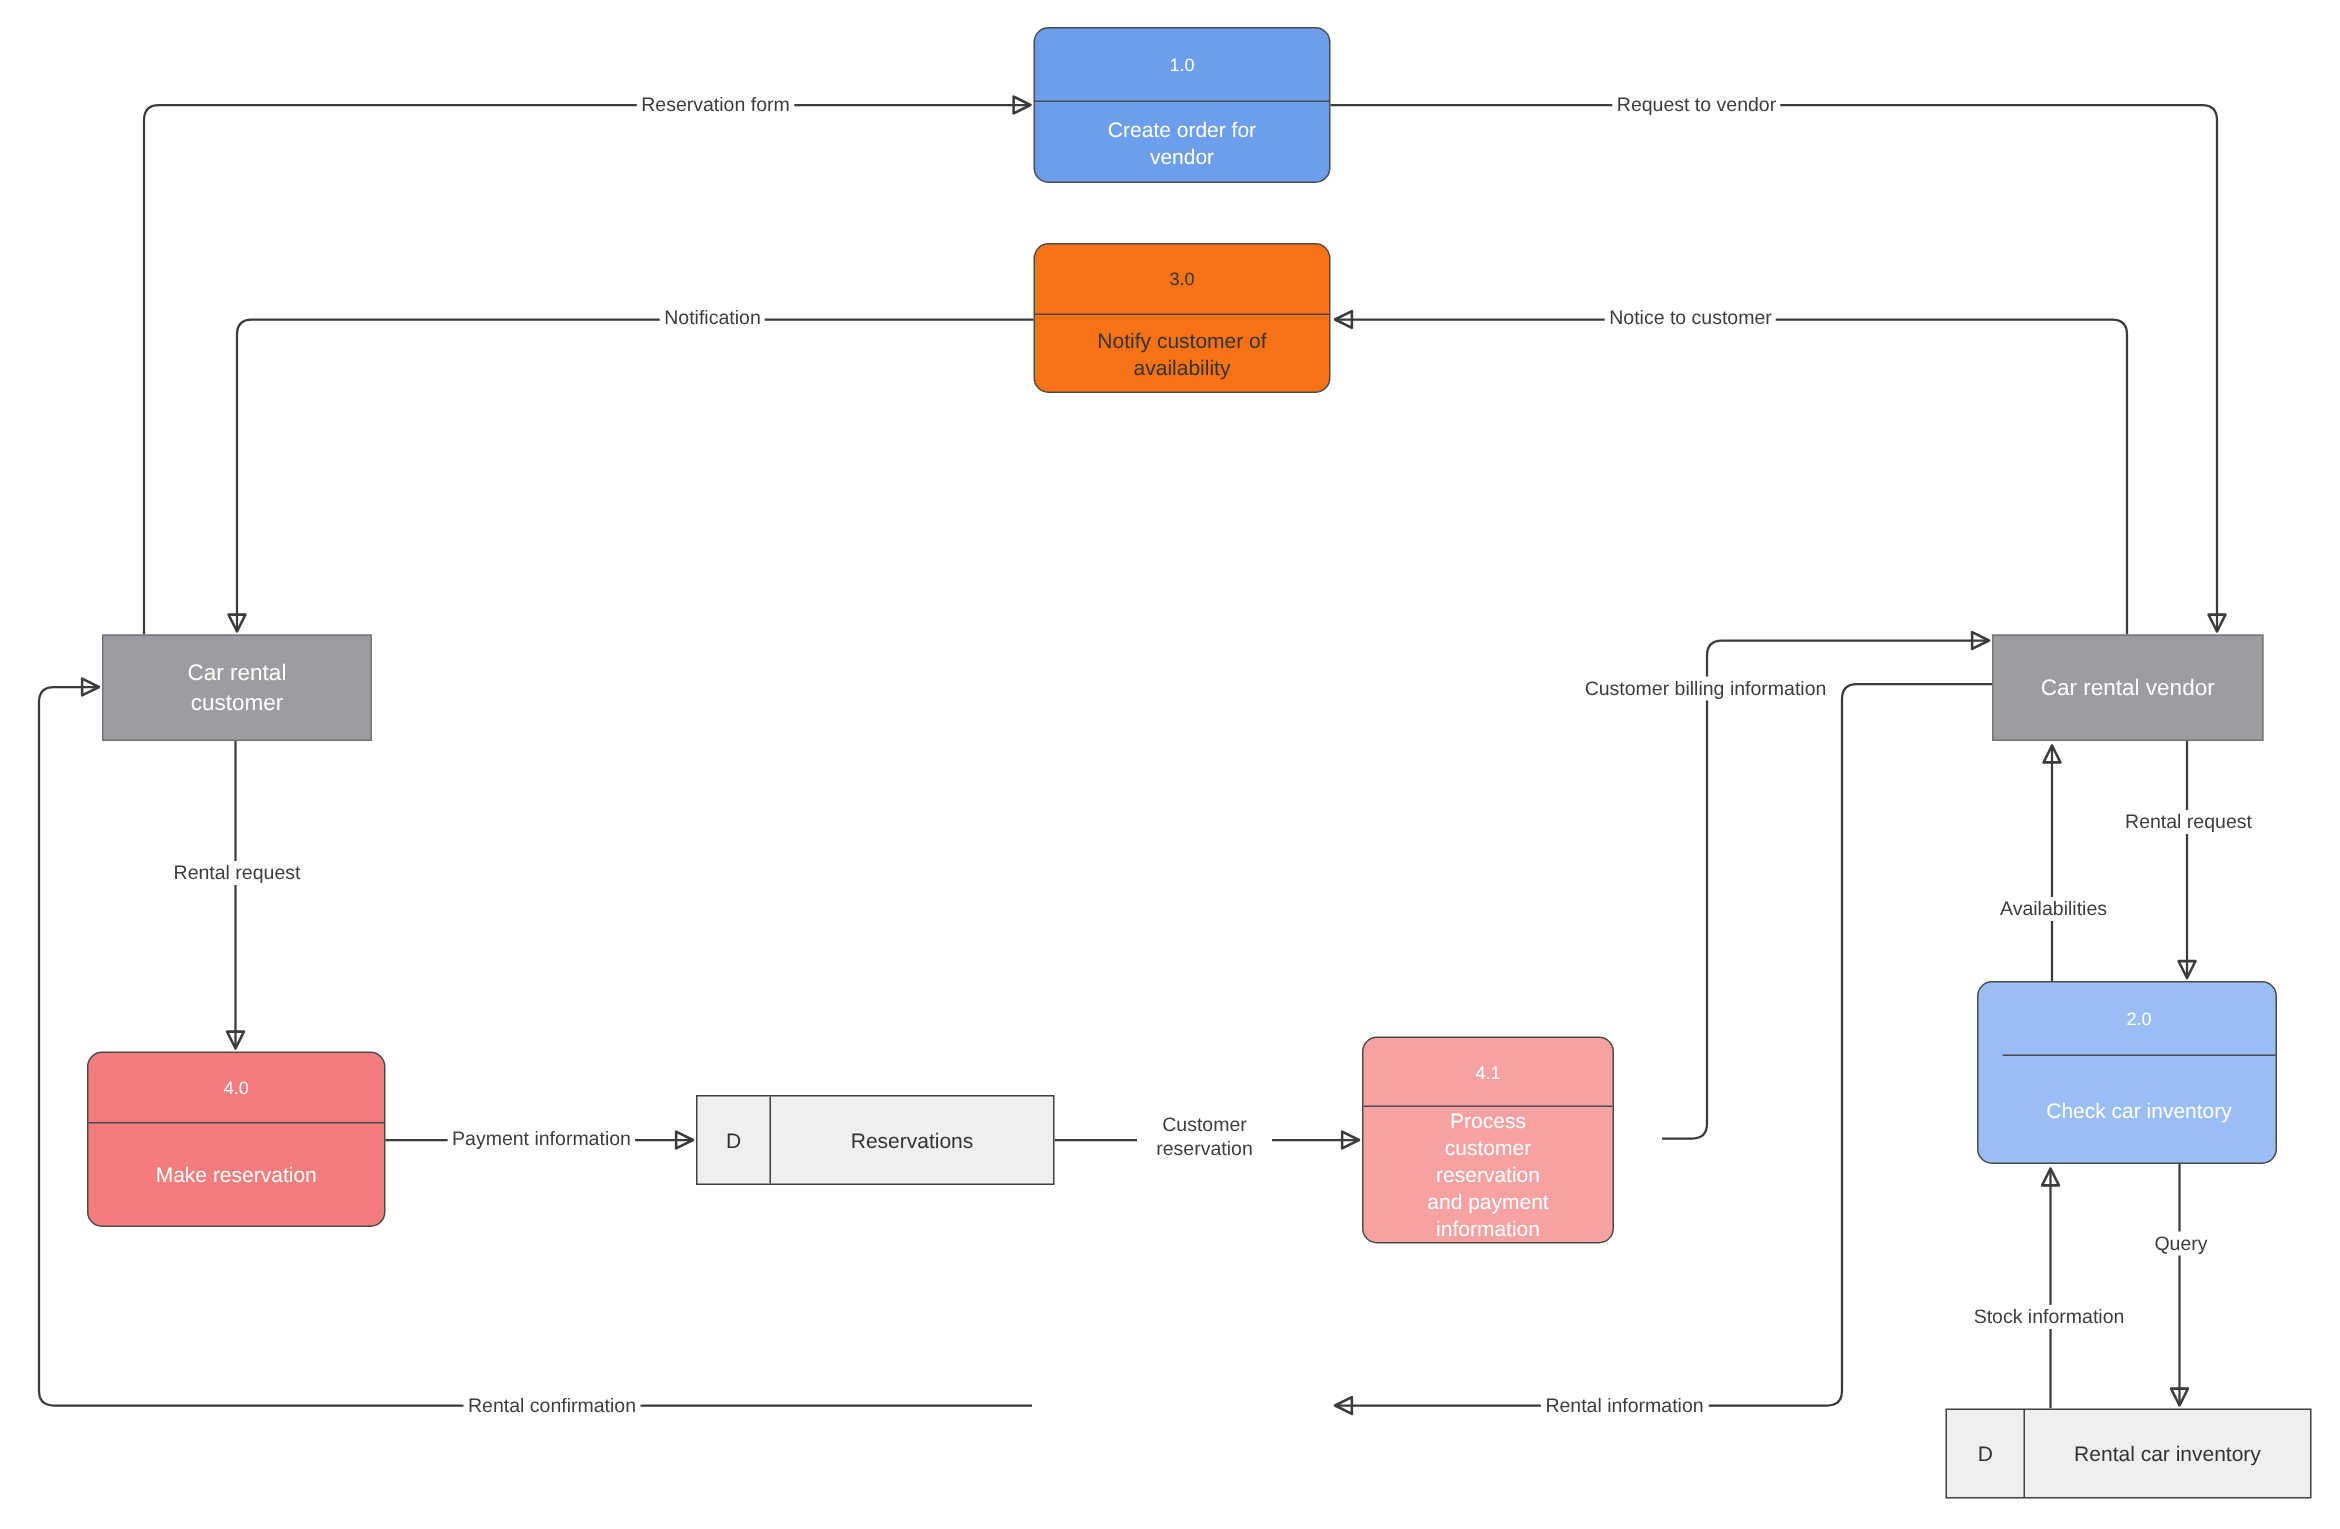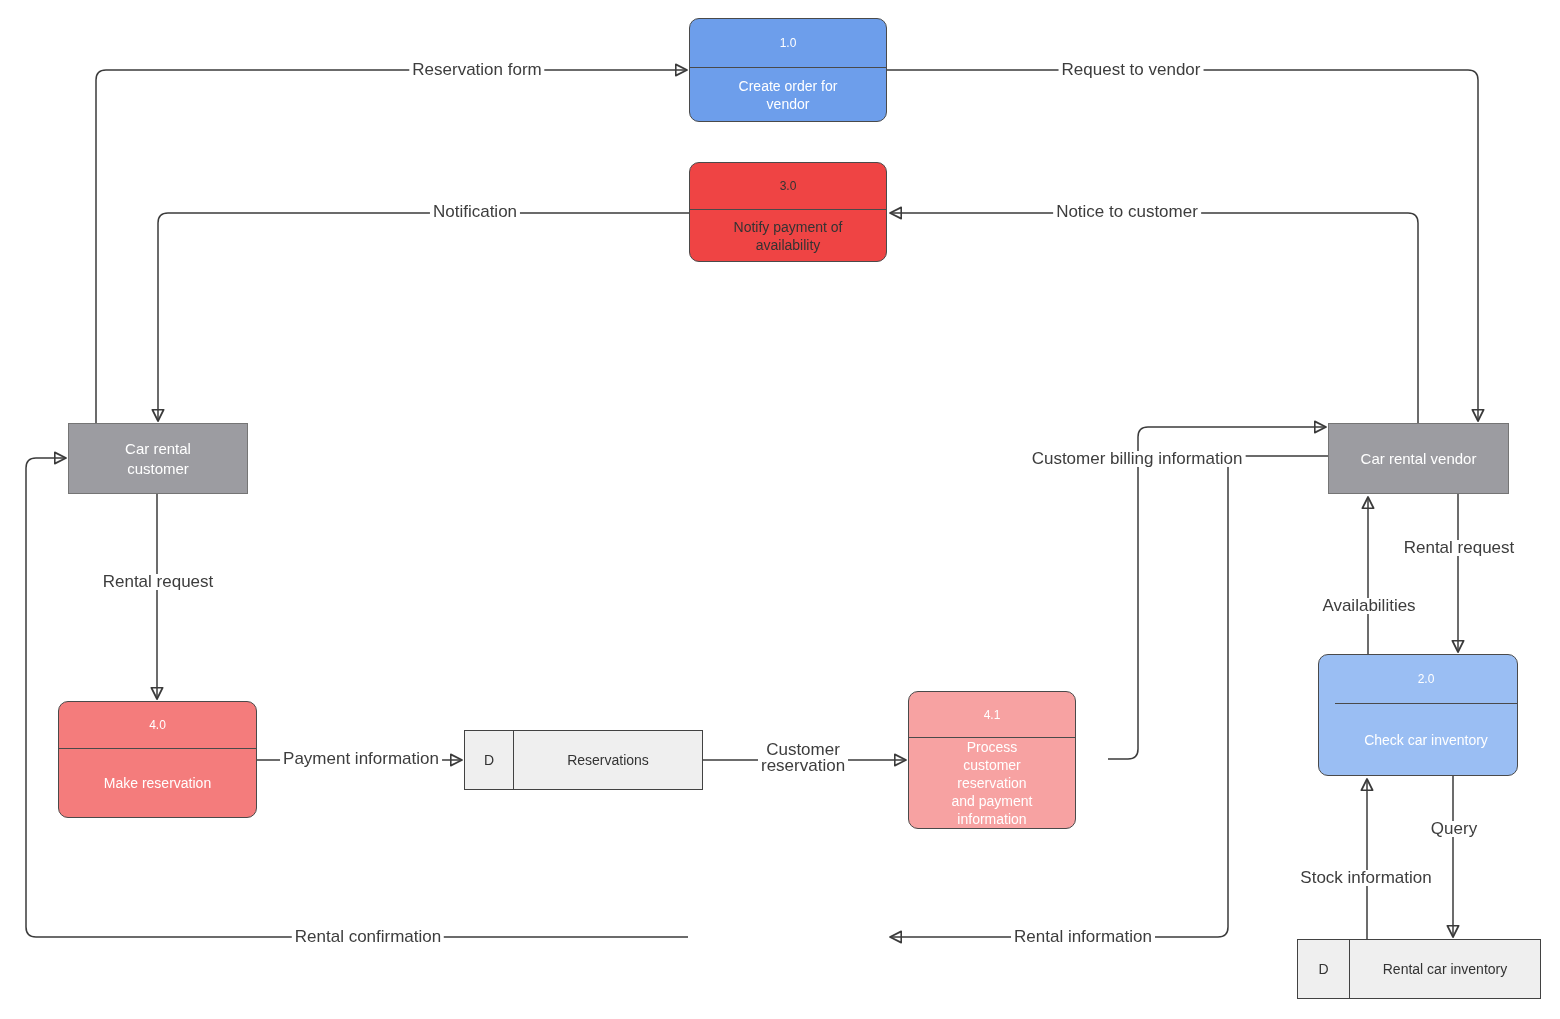--- a/index.html
+++ b/index.html
@@ -7,32 +7,32 @@
   .canvas{position:relative;width:1560px;height:1019px;background:#ffffff;overflow:hidden;}
   .wires{position:absolute;left:0;top:0;width:1560px;height:1019px;}
   .wires path{fill:none;stroke:#3b3b3b;stroke-width:1.5;stroke-linejoin:round;}
 
   .node{position:absolute;box-sizing:border-box;}
   .process{border:1.5px solid #4a4a4a;border-radius:10px;display:flex;flex-direction:column;}
   .process .num{display:flex;align-items:center;justify-content:center;font-size:12px;border-bottom:1.5px solid #4a4a4a;flex:0 0 auto;box-sizing:border-box;}
   .process .name{flex:1 1 auto;display:flex;align-items:center;justify-content:center;text-align:center;font-size:14px;line-height:18px;}
   .blue1{background:#6d9eeb;color:#ffffff;}
   .blue2{background:#9abef3;color:#ffffff;padding-left:16px;}
-  .blue3{background:#ef4444;color:#333333;}
+  .blue3{background:#f97316;color:#333333;}
   .red1{background:#f47c7c;color:#ffffff;}
   .red2{background:#f7a2a2;color:#ffffff;}
   .red3{background:#f9c6c6;color:#333333;}
 
   .entity{background:#9c9ca1;border:1.5px solid #757575;color:#ffffff;display:flex;align-items:center;justify-content:center;text-align:center;font-size:15px;line-height:20px;}
 
   .ds{background:#efefef;border:1.5px solid #424242;display:flex;font-size:14px;color:#333;}
   .ds .dcell{flex:0 0 auto;display:flex;align-items:center;justify-content:center;border-right:1.5px solid #424242;box-sizing:border-box;}
   .ds .dname{flex:1 1 auto;display:flex;align-items:center;justify-content:center;text-align:center;}
 
-  .flabel{position:absolute;transform:translate(-50%,-50%);background:#ffffff;padding:0 3px;font-size:17px;color:#3d3d3d;white-space:nowrap;line-height:16px;}
+  .flabel{position:absolute;transform:translate(-50%,-50%);background:#ffffff;padding:0 3px;font-size:13px;color:#3d3d3d;white-space:nowrap;line-height:16px;}
   .flabel.wrap{white-space:normal;text-align:center;}
 </style>
 </head>
 <body>
 
 <div class="canvas">
 
   <svg class="wires" viewBox="0 0 1560 1019" aria-hidden="true">
     <defs>
       <marker id="ah" viewBox="0 0 12 12" refX="11" refY="6" markerWidth="9" markerHeight="9" orient="auto">
@@ -55,21 +55,21 @@
     <path d="M 1367 939 L 1367 779" marker-end="url(#ah)"></path>
   </svg>
 
   <div class="node process blue1" style="left:689px;top:18px;width:198px;height:104px;">
     <div class="num" style="height:49px;">1.0</div>
     <div class="name" style="padding:0 28px;">Create order for vendor</div>
   </div>
 
   <div class="node process blue3" style="left:689px;top:162px;width:198px;height:100px;">
     <div class="num" style="height:47px;">3.0</div>
-    <div class="name" style="padding:0 28px;">Notify payment of availability</div>
+    <div class="name" style="padding:0 28px;">Notify customer of availability</div>
   </div>
 
   <div class="node process red1" style="left:58px;top:701px;width:199px;height:117px;">
     <div class="num" style="height:47px;">4.0</div>
     <div class="name" style="padding:0 8px;">Make reservation</div>
   </div>
 
   <div class="node process red2" style="left:908px;top:691px;width:168px;height:138px;">
     <div class="num" style="height:46px;">4.1</div>
     <div class="name" style="padding:0 40px;">Process customer reservation and payment information</div>

